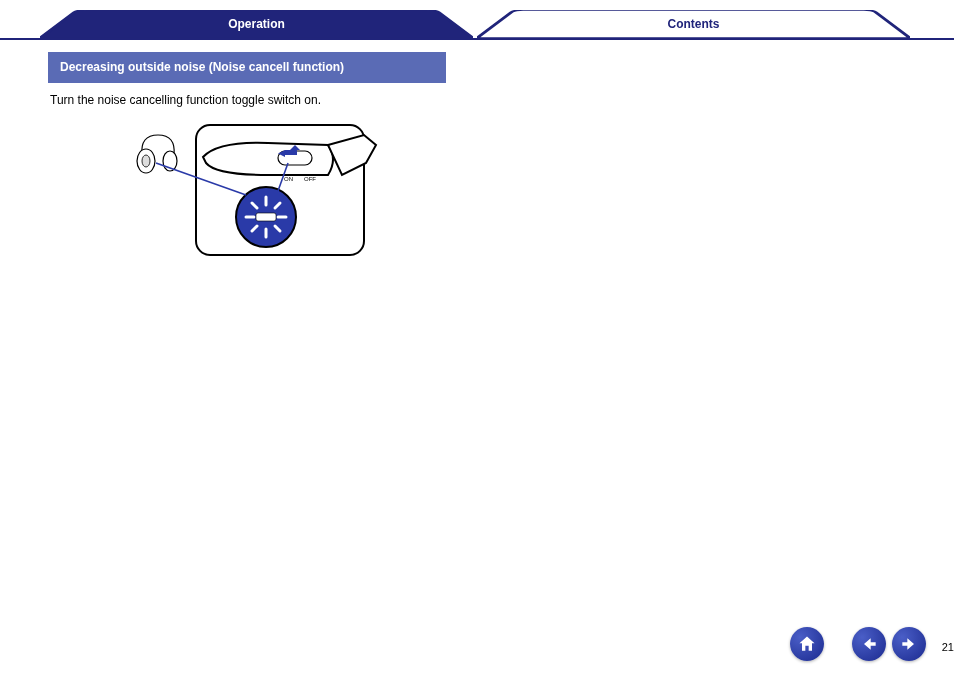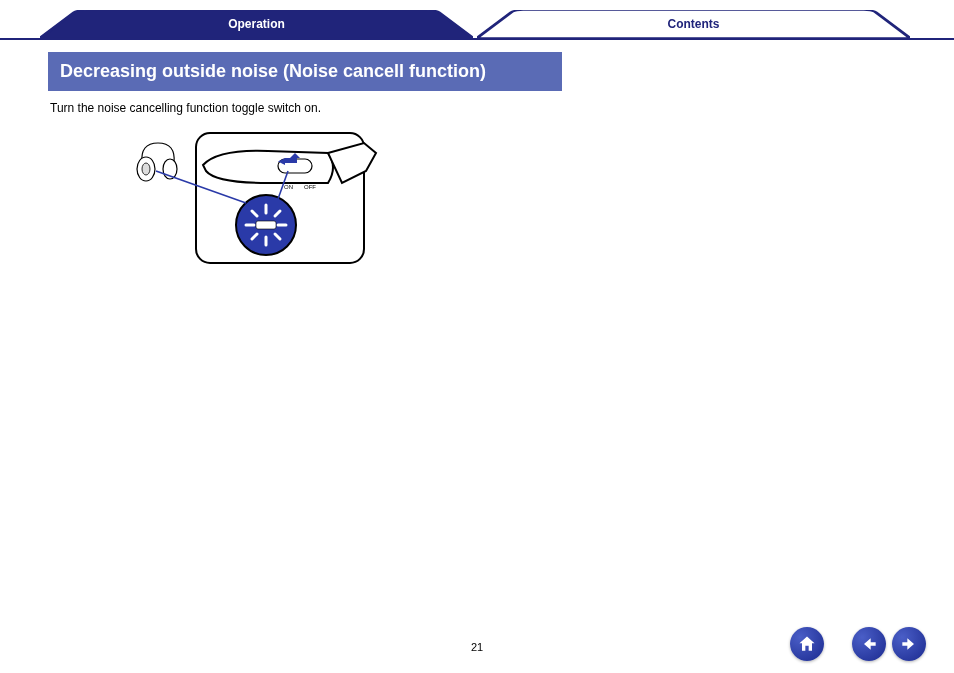--- a/index.html
+++ b/index.html
@@ -36,43 +36,43 @@
     color: #20247a;
     z-index: 2;
   }
   .tab.active .tab-label { color: #fff; }
   .content {
     padding: 12px 40px 0 48px;
   }
   .section-header {
     background: #5a6bb5;
     color: #fff;
-    font-size: 18px;
+    font-size: 12px;
     font-weight: bold;
     padding: 8px 12px;
-    width: 514px;
+    width: 398px;
     line-height: 1.25;
   }
   .body-text {
     font-size: 12px;
     color: #000;
     margin: 10px 0 12px 2px;
   }
   .illustration-wrap {
     width: 430px;
     display: flex;
     justify-content: center;
     margin: 6px 0 8px 0;
   }
   .page-number {
     position: absolute;
     bottom: 20px;
     left: 0;
     width: 100%;
-    text-align: center;
+    text-align: right;
     font-size: 11px;
     color: #000;
   }
   .nav-buttons {
     position: absolute;
     bottom: 12px;
     right: 28px;
     display: flex;
     align-items: center;
     gap: 6px;

